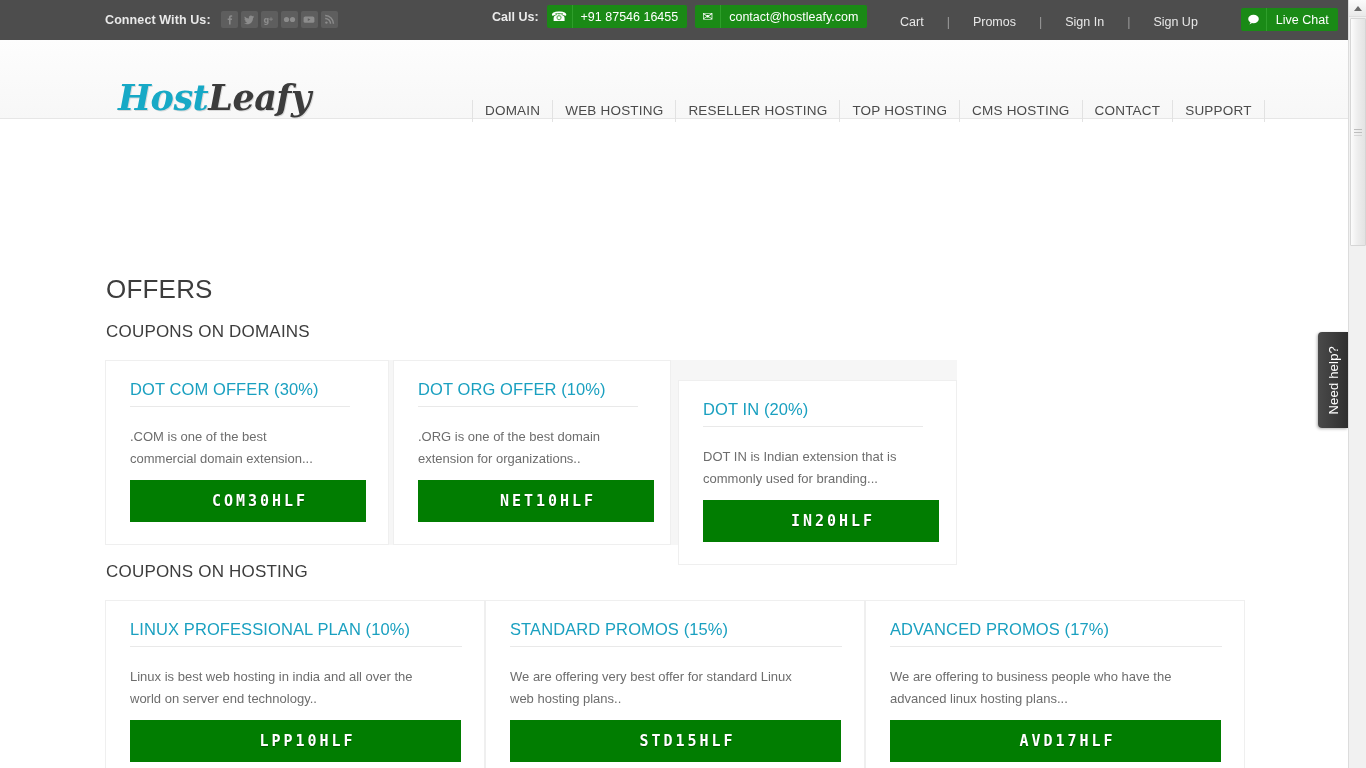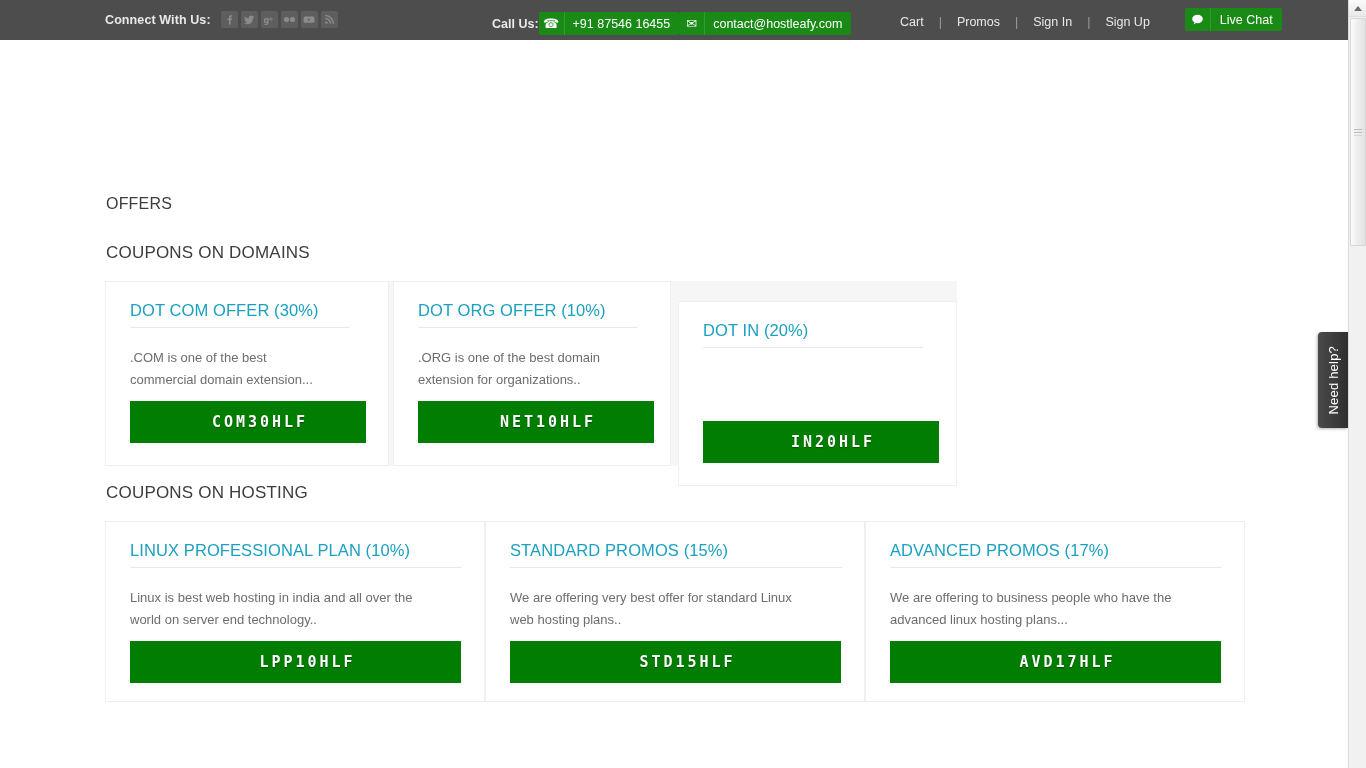--- a/index.html
+++ b/index.html
@@ -30,40 +30,40 @@
   .connect-label { font-size: 12.5px; font-weight: bold; color: #e9e9e9; letter-spacing: .1px; }
   .social-row { display: flex; gap: 3px; margin-left: 3px; }
   .sicon {
     width: 17px; height: 17px; background: #5e5e5e;
     border-radius: 2px; display: flex; align-items: center; justify-content: center;
     color: #8c8c8c; font-size: 11px; line-height: 1; font-weight: bold;
   }
   .sicon svg { display:block; }
 
   .callblock {
-    position: absolute; left: 492px; top: 12px;
-    display: flex; align-items: center; gap: 0;
+    position: absolute; left: 492px; top: 5px;
+    display: flex; align-items: center; gap: 8px;
     font-size: 12.5px;
   }
   .call-label { font-weight: bold; color: #eaeaea; font-size: 12.5px; }
   .pill {
     display: flex; align-items: stretch; height: 23px;
     background: #1a8a16; border-radius: 2px; overflow: hidden;
   }
   .pill .ic {
     display:flex; align-items:center; justify-content:center;
     width: 26px; border-right: 1px solid #2f9e2b; color:#fff; font-size: 13px;
   }
   .pill .tx {
     display:flex; align-items:center; padding: 0 9px 0 8px;
     color:#ffffff; font-size: 12.5px; white-space: nowrap;
   }
   .toplinks {
     position:absolute; left: 900px; top: 12px;
-    display:flex; align-items:center; gap: 8px;
+    display:flex; align-items:center; gap: 16px;
     font-size: 12.5px; color: #e6e6e6;
   }
   .toplinks a { color:#e8e8e8; text-decoration:none; white-space: nowrap; }
   .tl-item { padding: 0 7px 0 0; }
   .tl-sep { color:#9a9a9a; padding-right:7px; }
   .livechat {
     display:flex; align-items:stretch; height:23px; margin-left: 20px;
     background:#1a8a16; border-radius:2px; overflow:hidden; margin-top:-4px;
   }
   .livechat .ic { display:flex;align-items:center;justify-content:center;width:26px;color:#fff;font-size:13px;border-right:1px solid #2f9e2b;}
@@ -95,21 +95,21 @@
     padding: 0 12px; white-space: nowrap;
     border-right: 1px solid #e2e2e2; line-height: 22px;
     color: #4b4b4b; text-decoration: none; letter-spacing: .2px;
   }
   .mainnav .nv:first-child { border-left: 1px solid #e2e2e2; }
 
   
   .content { position: relative; padding-top: 0; }
   .h-offers {
     position:absolute; left: 106px; top: 155px;
-    font-size: 16px; color: #3d3d3d; font-weight: normal; letter-spacing: .2px;
+    font-size: 26px; color: #3d3d3d; font-weight: normal; letter-spacing: .2px;
   }
   .h-sect {
     position:absolute; left: 106px;
     font-size: 17px; color: #3d3d3d; font-weight: normal; letter-spacing: .2px;
   }
   #h-domains { top: 203px; }
   #h-hosting { top: 443px; }
 
   .strip {
     position:absolute; background: #f6f6f6;
@@ -258,20 +258,34 @@
                   <path d="M3.6 8.2L2.4 10.6l3-1.8z" fill="#fff"></path>
                 </svg>
           </span>
           <span class="tx">Live Chat</span>
         </span>
       </div>
 
     </div>
   </div>
 
+  <div class="masthead">
+    <div class="logo">
+      <span class="a">Host</span><span class="b">Leafy</span>
+    </div>
+    <nav class="mainnav">
+      <a class="nv" href="#">DOMAIN</a>
+      <a class="nv" href="#">WEB HOSTING</a>
+      <a class="nv" href="#">RESELLER HOSTING</a>
+      <a class="nv" href="#">TOP HOSTING</a>
+      <a class="nv" href="#">CMS HOSTING</a>
+      <a class="nv" href="#">CONTACT</a>
+      <a class="nv" href="#">SUPPORT</a>
+    </nav>
+  </div>
 
   <div class="content">
 
     <h1 class="h-offers">OFFERS</h1>
 
     <h2 class="h-sect" id="h-domains">COUPONS ON DOMAINS</h2>
     <div class="strip" id="strip-domains"></div>
 
     <div class="card" style="left:105px; top:241px; width:284px; height:185px;">
       <div class="card-title">DOT COM OFFER (30%)</div>
@@ -289,20 +303,24 @@
       <div class="card-desc" style="width:240px;">
         <span>.ORG is one of the best domain</span><br>
         <span>extension for organizations..</span>
       </div>
       <div class="coupon" style="top:119px; width:236px; height:42px;">NET10HLF</div>
     </div>
 
     <div class="card" style="left:678px; top:241px; width:279px; height:185px;margin-top:20px;">
       <div class="card-title">DOT IN (20%)</div>
       <div class="card-rule" style="width:220px;"></div>
+      <div class="card-desc" style="width:245px;">
+        <span>DOT IN is Indian extension that is</span><br>
+        <span>commonly used for branding...</span>
+      </div>
       <div class="coupon" style="top:119px; width:236px; height:42px;">IN20HLF</div>
     </div>
 
     <h2 class="h-sect" id="h-hosting">COUPONS ON HOSTING</h2>
     <div class="strip" id="strip-hosting"></div>
 
     <div class="card" style="left:105px; top:481px; width:380px; height:181px;">
       <div class="card-title">LINUX PROFESSIONAL PLAN (10%)</div>
       <div class="card-rule" style="width:332px;"></div>
       <div class="card-desc" style="width:340px;">

